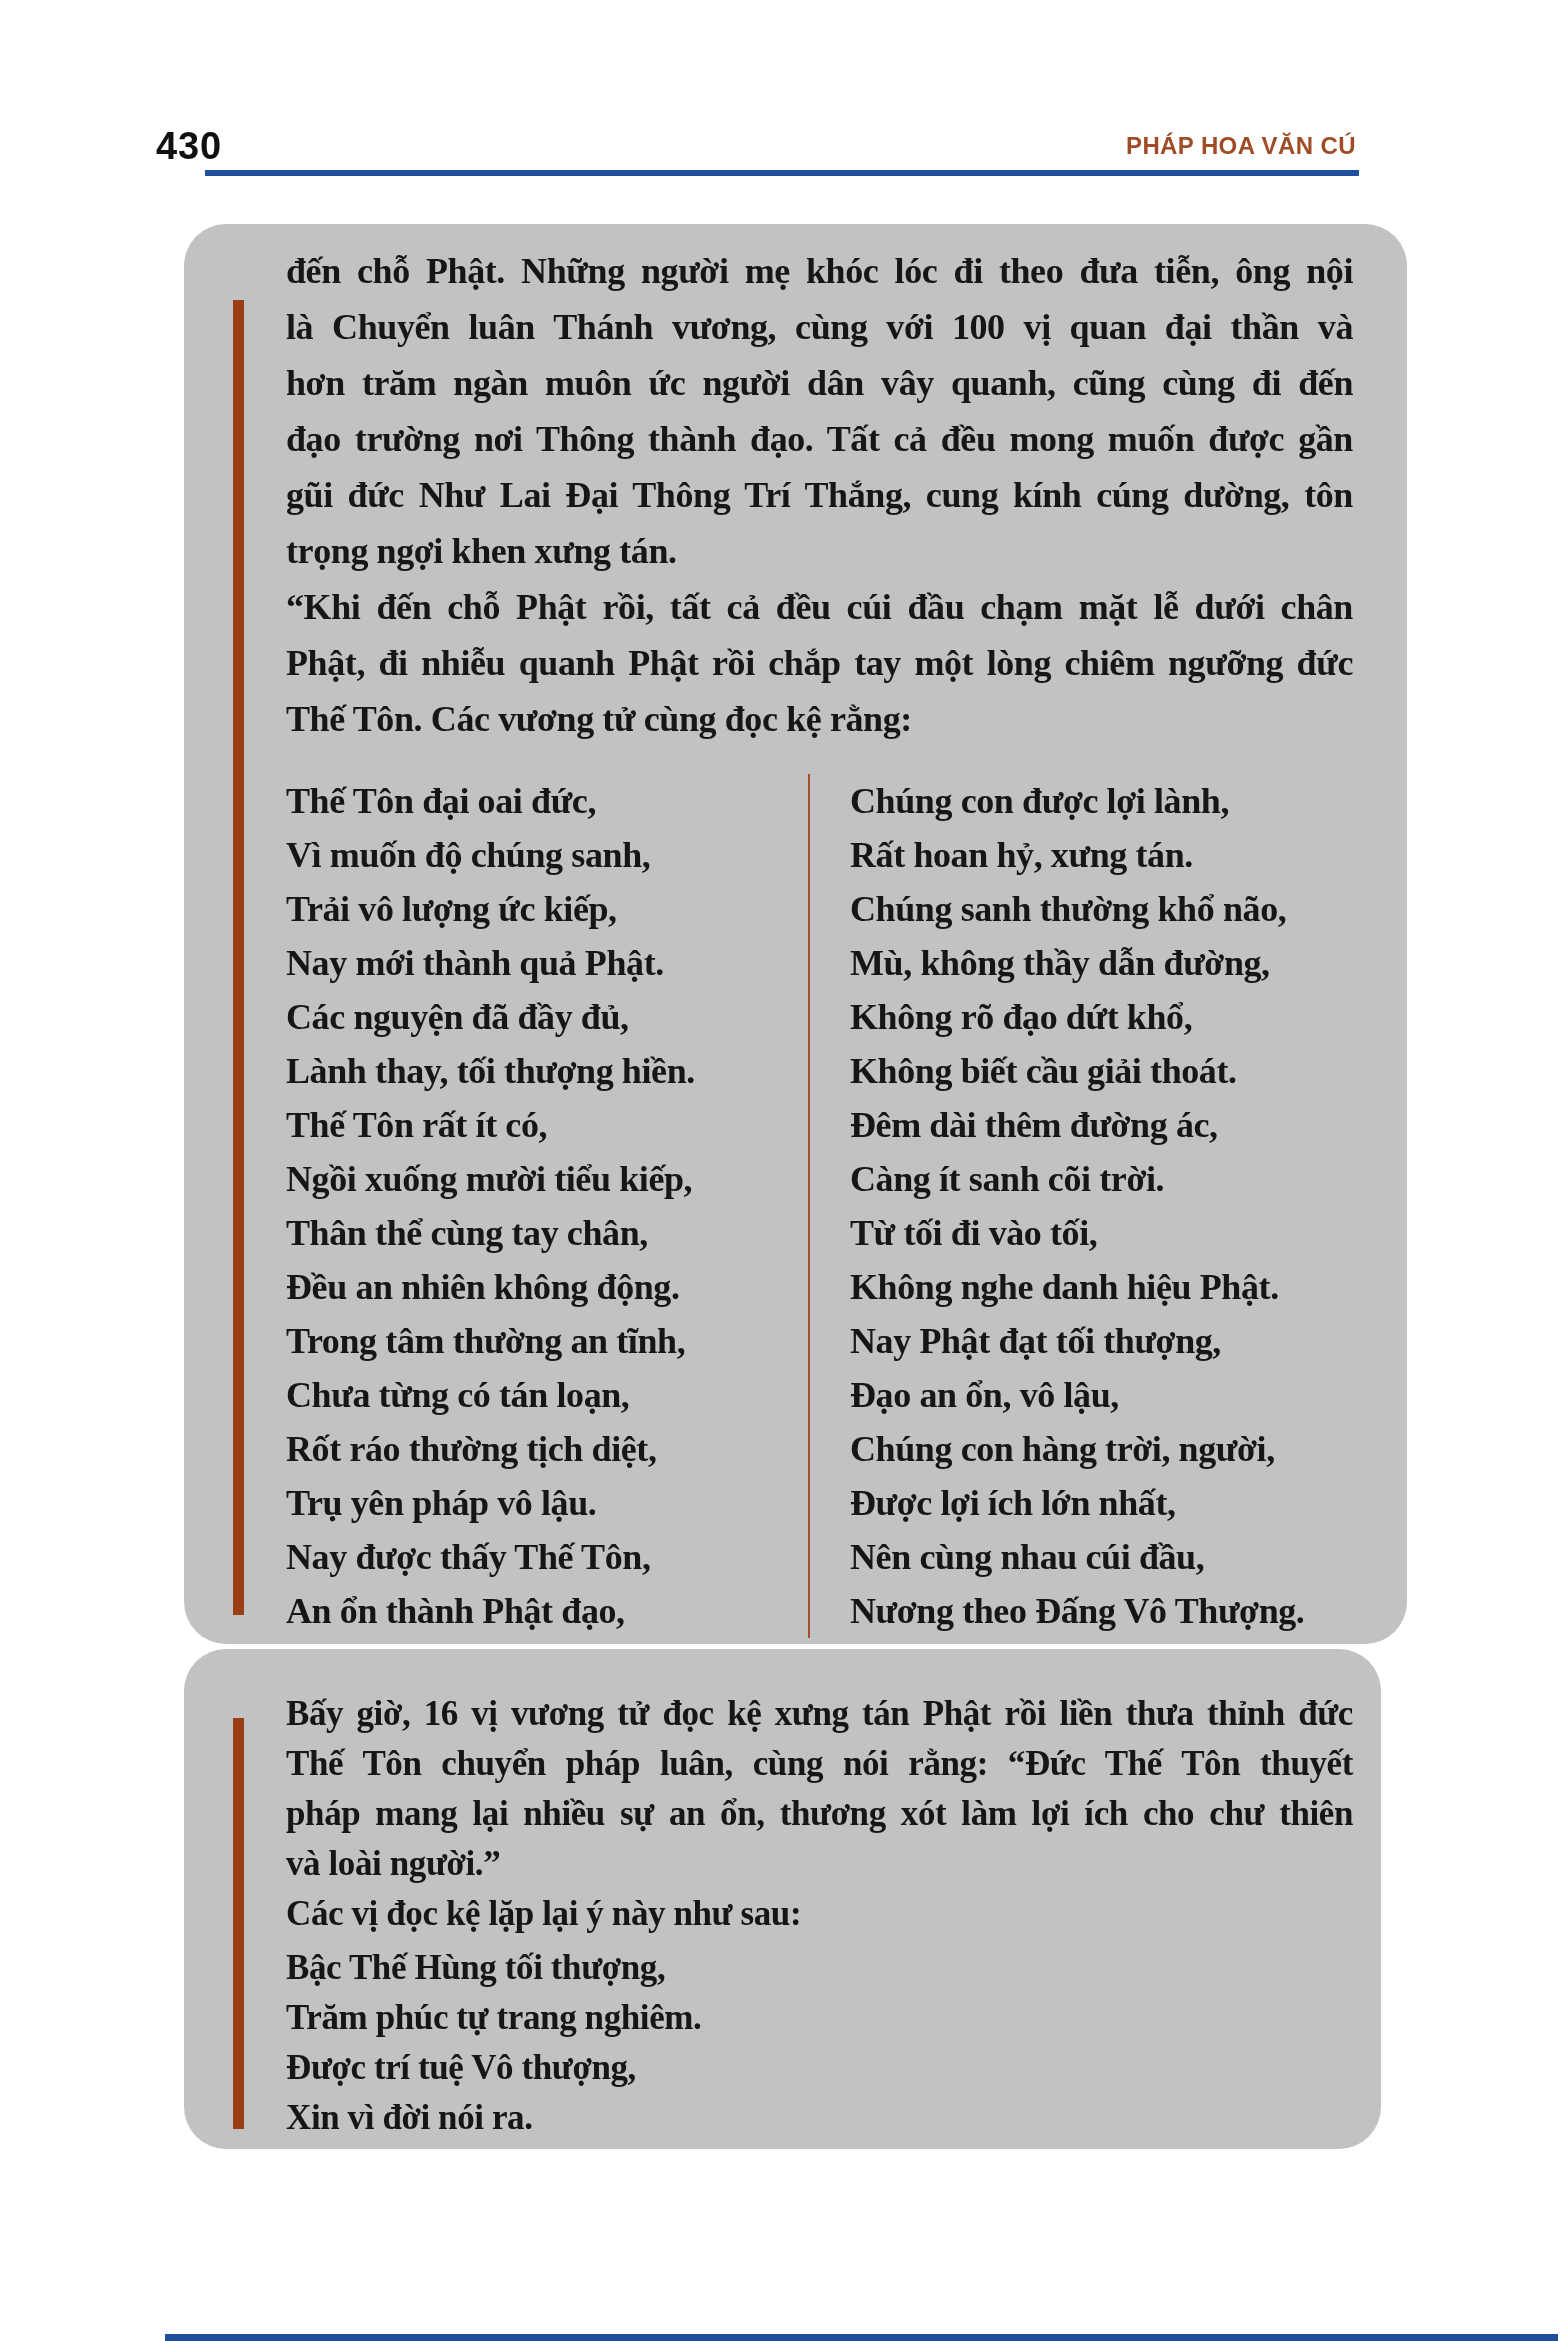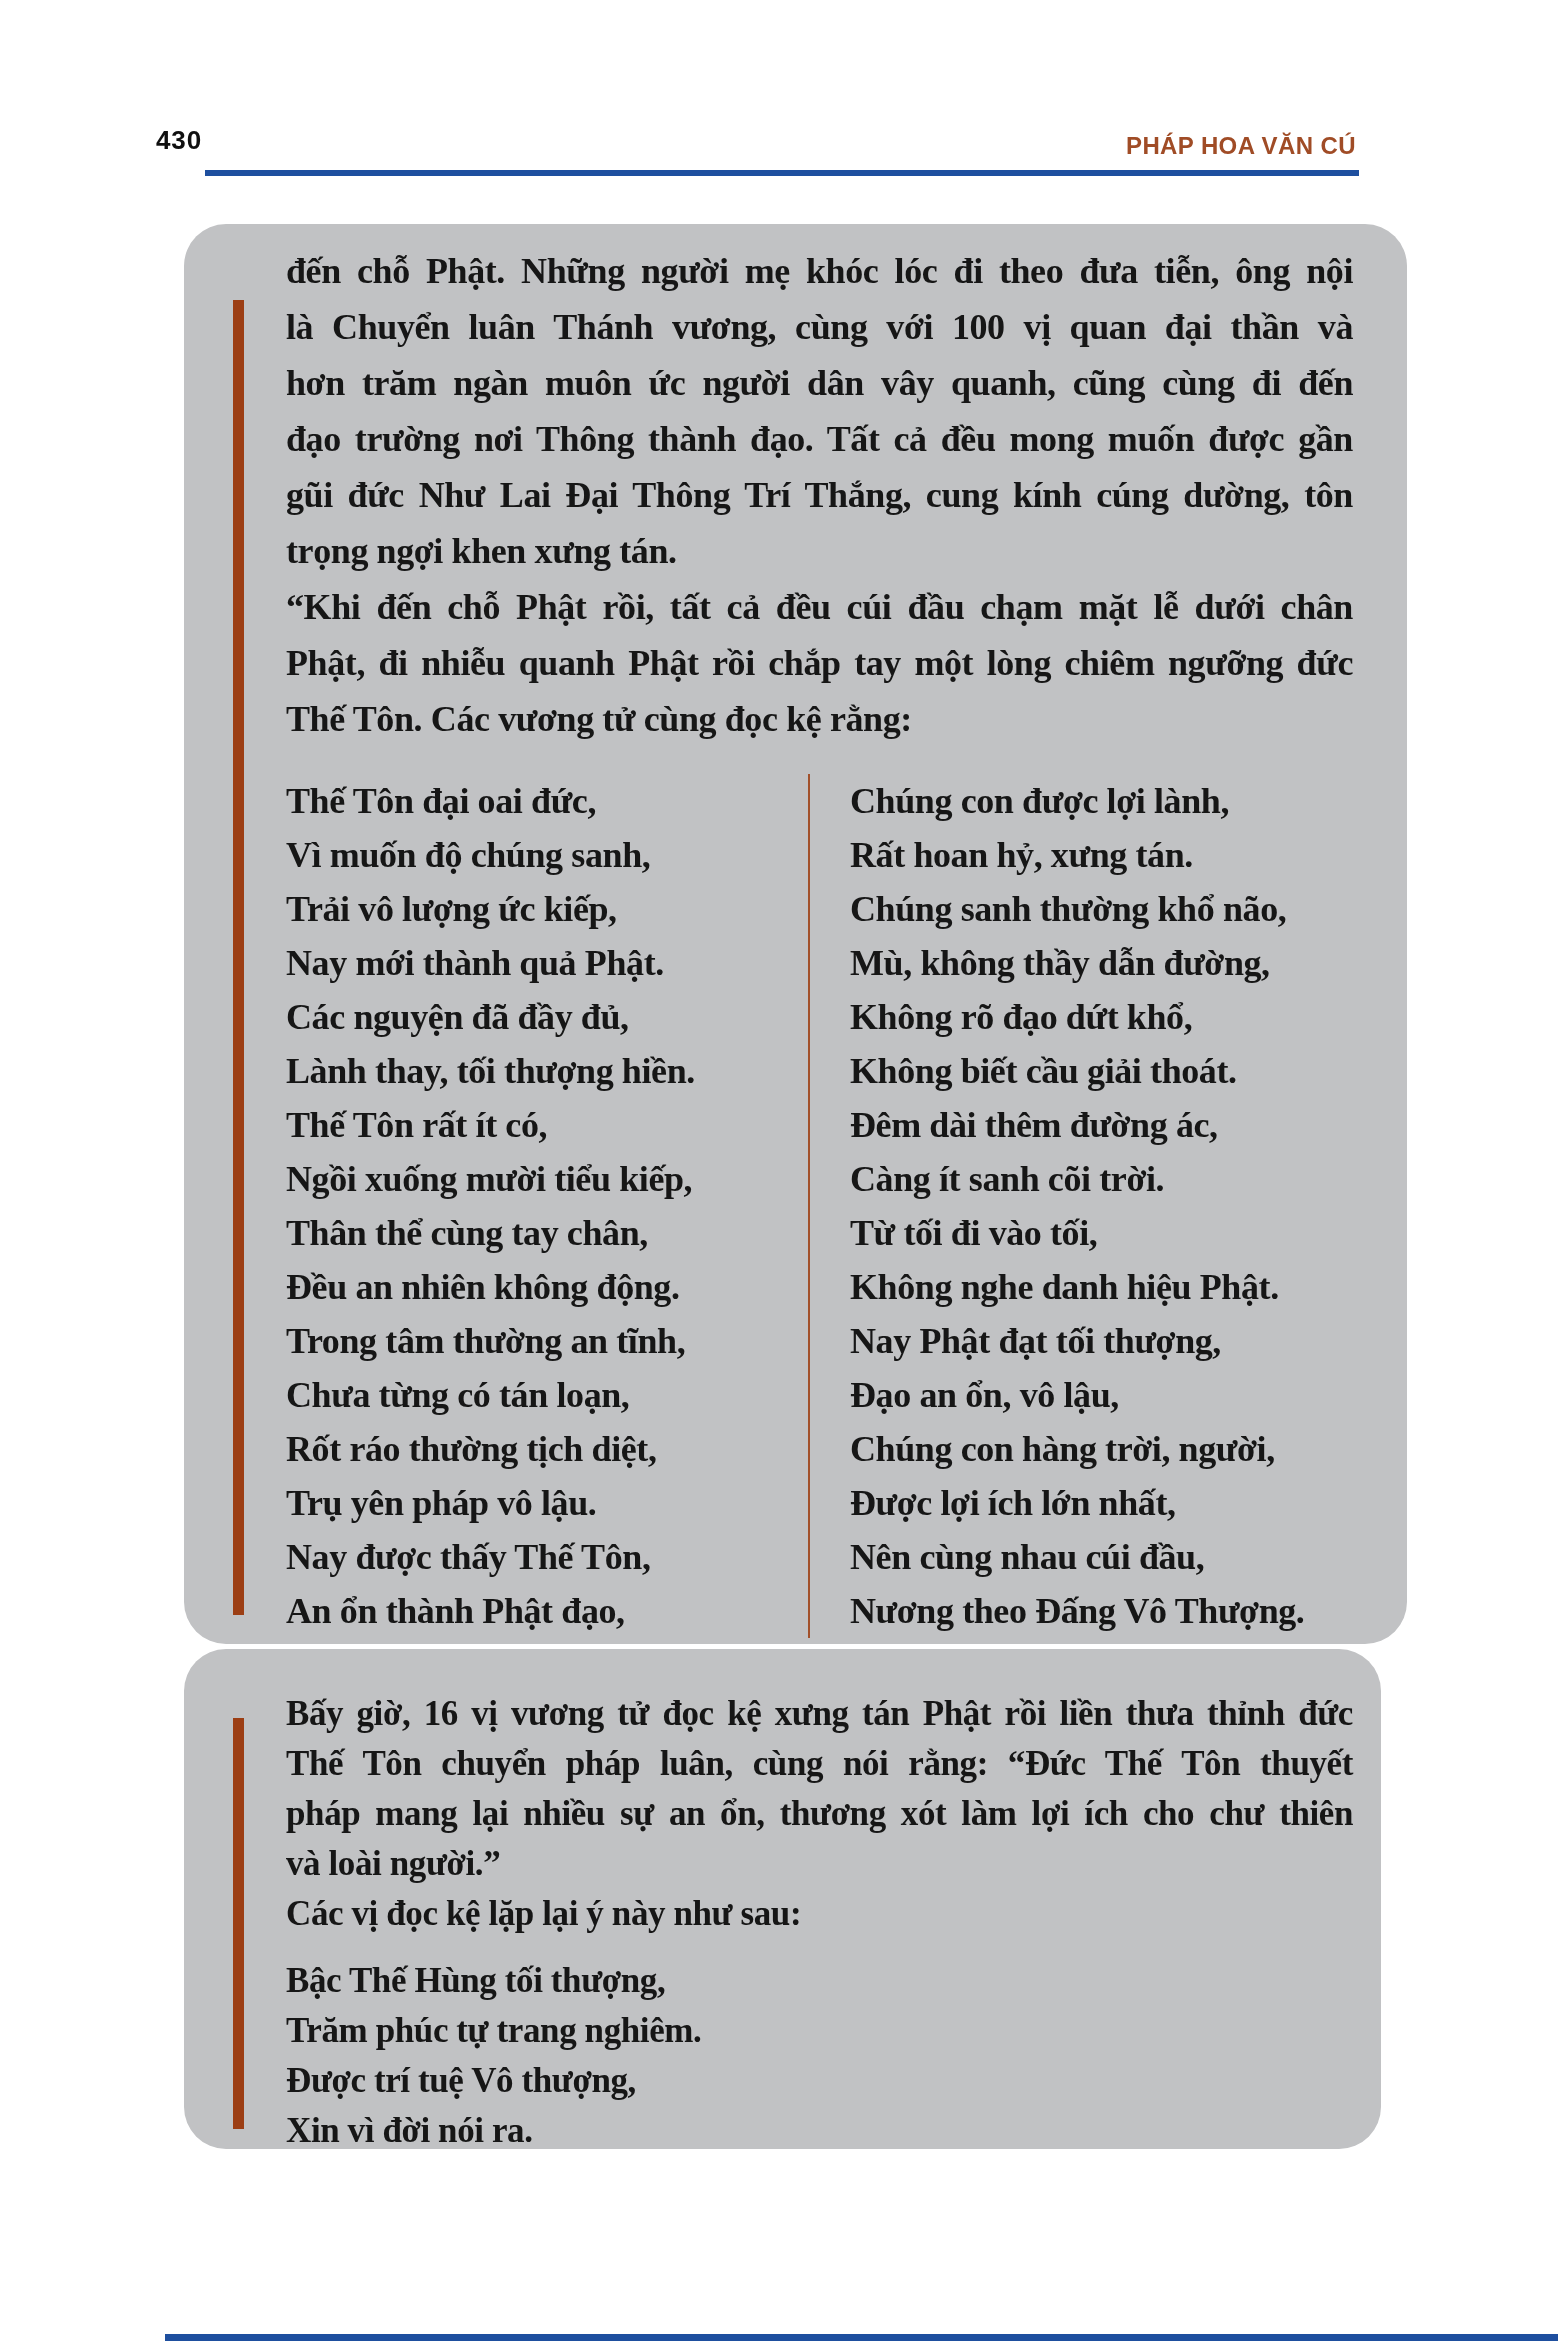--- a/index.html
+++ b/index.html
@@ -3,21 +3,21 @@
 <meta charset="utf-8">
 <style>
   html,body{margin:0;padding:0;}
   body{
     width:1561px;height:2342px;position:relative;background:#ffffff;
     font-family:"Liberation Serif","DejaVu Serif",serif;color:var(--text,#161616);
   }
   .pageno{
     position:absolute;left:156px;top:127px;
     font-family:"Liberation Sans","DejaVu Sans",sans-serif;
-    font-weight:bold;font-size:26px;line-height:1;color:#101010;letter-spacing:0.9px;
+    font-weight:bold;font-size:38px;line-height:1;color:#101010;letter-spacing:0.9px;
   }
   .runtitle{
     position:absolute;right:205px;top:134px;
     font-family:"Liberation Sans","DejaVu Sans",sans-serif;
     font-weight:bold;font-size:24px;line-height:1;color:var(--title_brown,#a04c26);
     letter-spacing:0.4px;
   }
   .header-rule{
     position:absolute;left:205px;top:170px;width:1154px;height:6px;
     background:var(--accent_blue,#1e4f9f);
@@ -41,21 +41,21 @@
   .content{
     position:absolute;left:102px;width:1067px;
     font-weight:bold;letter-spacing:-0.4px;
   }
   .content1{top:19px;font-size:36px;line-height:56px;}
   .content2{top:40px;font-size:35px;line-height:50px;}
   .pline{text-align:justify;text-align-last:justify;}
   .para .pline:last-child{text-align-last:left;}
   .verse{display:flex;}
   .verse1{margin-top:27px;justify-content:space-between;}
-  .verse2{margin-top:17px;}
+  .verse2{margin-top:4px;}
   .vcol-left{width:522px;}
   .vcol-right{flex:1;border-left:2.6px solid var(--divider_rust,#a2502a);padding-left:40px;}
   .verse1 .vline{line-height:54px;}
   .verse2 .vline{line-height:50px;}
 </style>
 </head>
 <body>
 
 <div>
 

